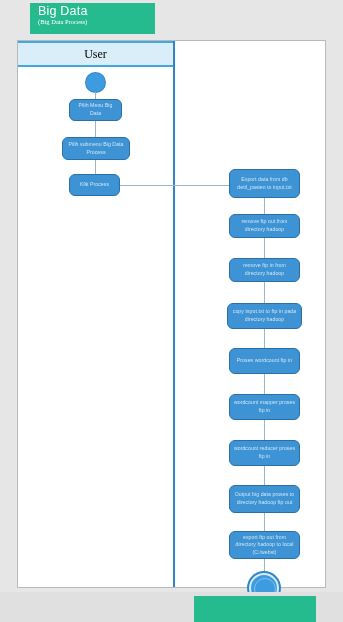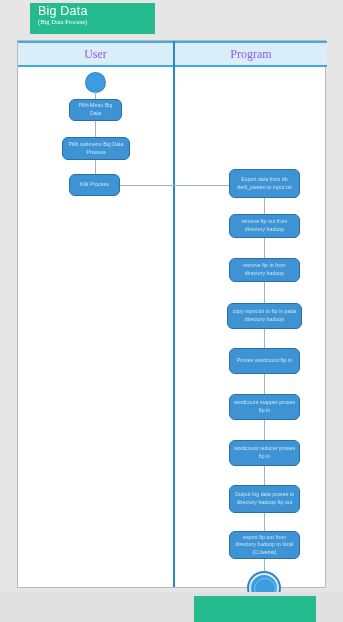--- a/index.html
+++ b/index.html
@@ -66,21 +66,21 @@
     position: absolute;
     top: 0;
     height: 26px;
     background: #d9eef8;
     border-top: 2px solid #3fa9e0;
     border-bottom: 2px solid #3fa9e0;
     box-sizing: border-box;
     display: flex;
     align-items: center;
     justify-content: center;
-    color: #8b5cf6;
+    color: #000000;
     font-size: 12px;
     font-family: "Liberation Serif", serif;
   }
   .lane-header.user    { left: 0;     width: 155px; }
   .lane-header.program { left: 157px; width: 152px; }
 
   
   .lane-divider {
     position: absolute;
     left: 155px;
@@ -175,23 +175,20 @@
   <div class="title-banner">
     <span class="title-main">Big Data</span>
     <span class="title-sub">(Big Data Process)</span>
   </div>
 
   <div class="frame">
 
     <div class="lane-header user">
       <span>User</span>
     </div>
-    <div class="lane-header program">
-      <span>Program</span>
-    </div>
 
     <div class="lane-divider"></div>
 
     <div class="start-node" style="left:68px; top:32px;"></div>
 
     <div class="conn v" style="left:77px; top:51px; height:17px;"></div>
 
     <div class="node" style="left:51px; top:58px; width:53px; height:22px;">
       <span>Pilih Menu Big Data</span>
     </div>

